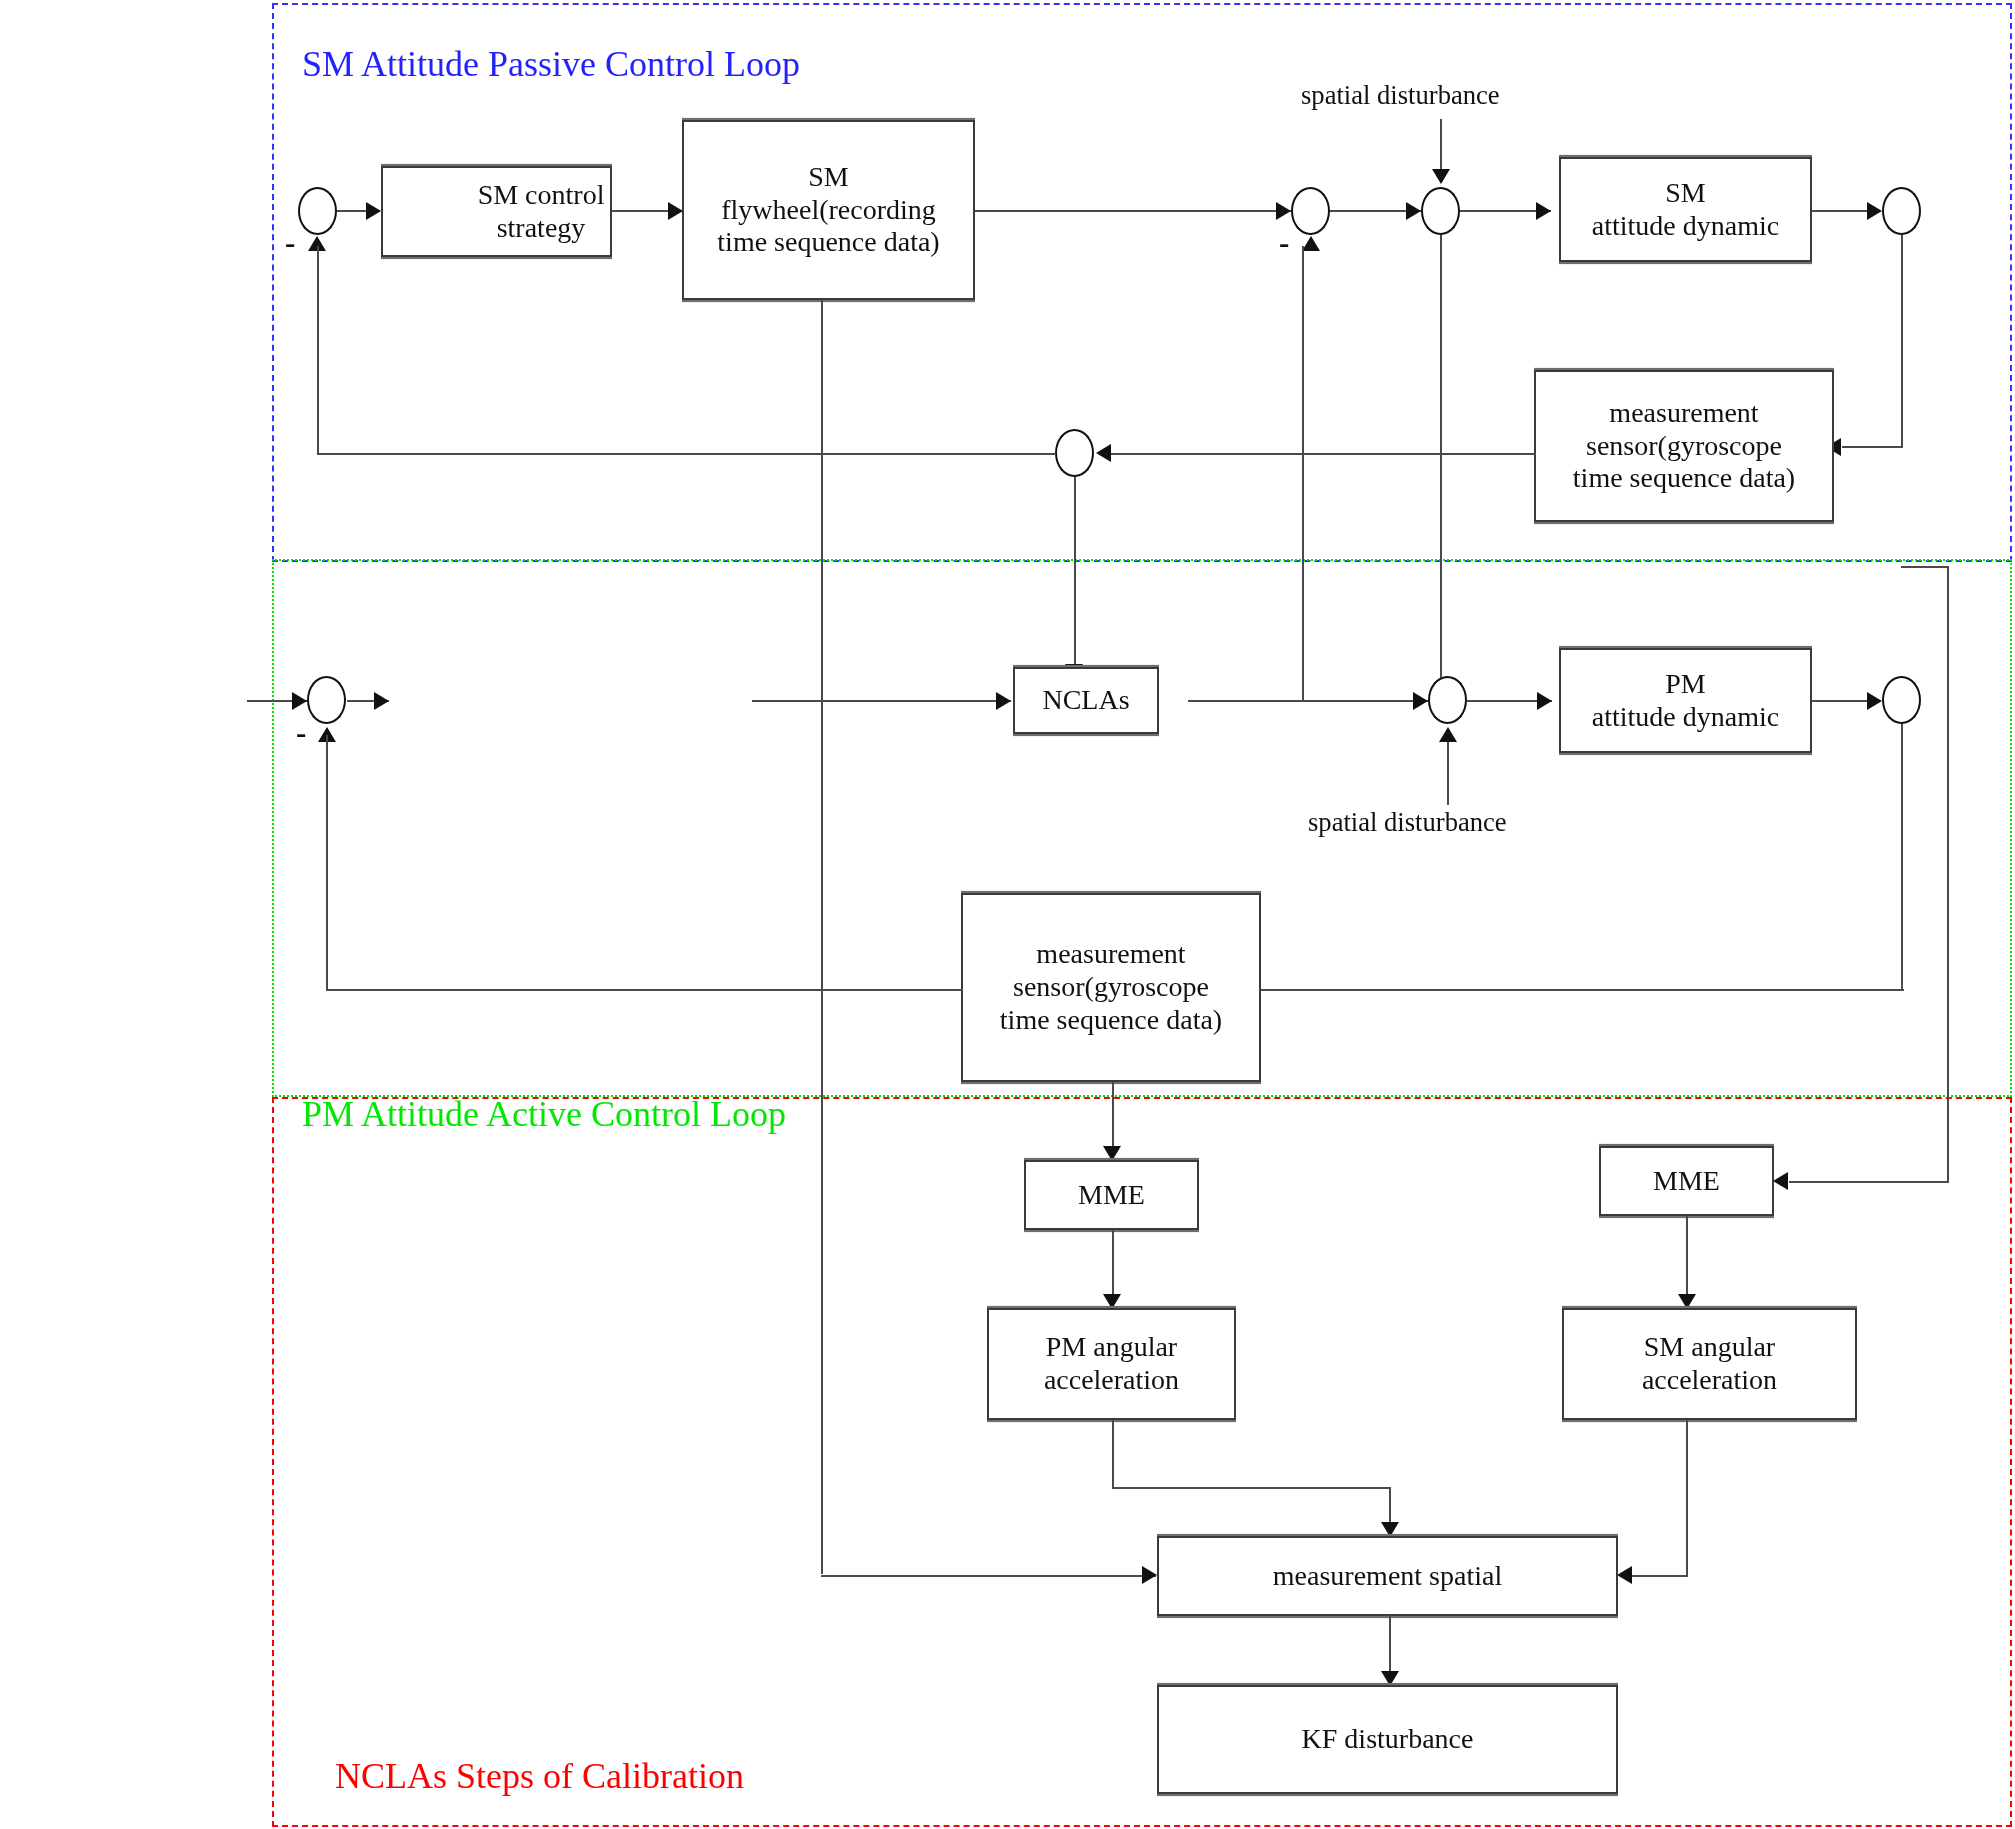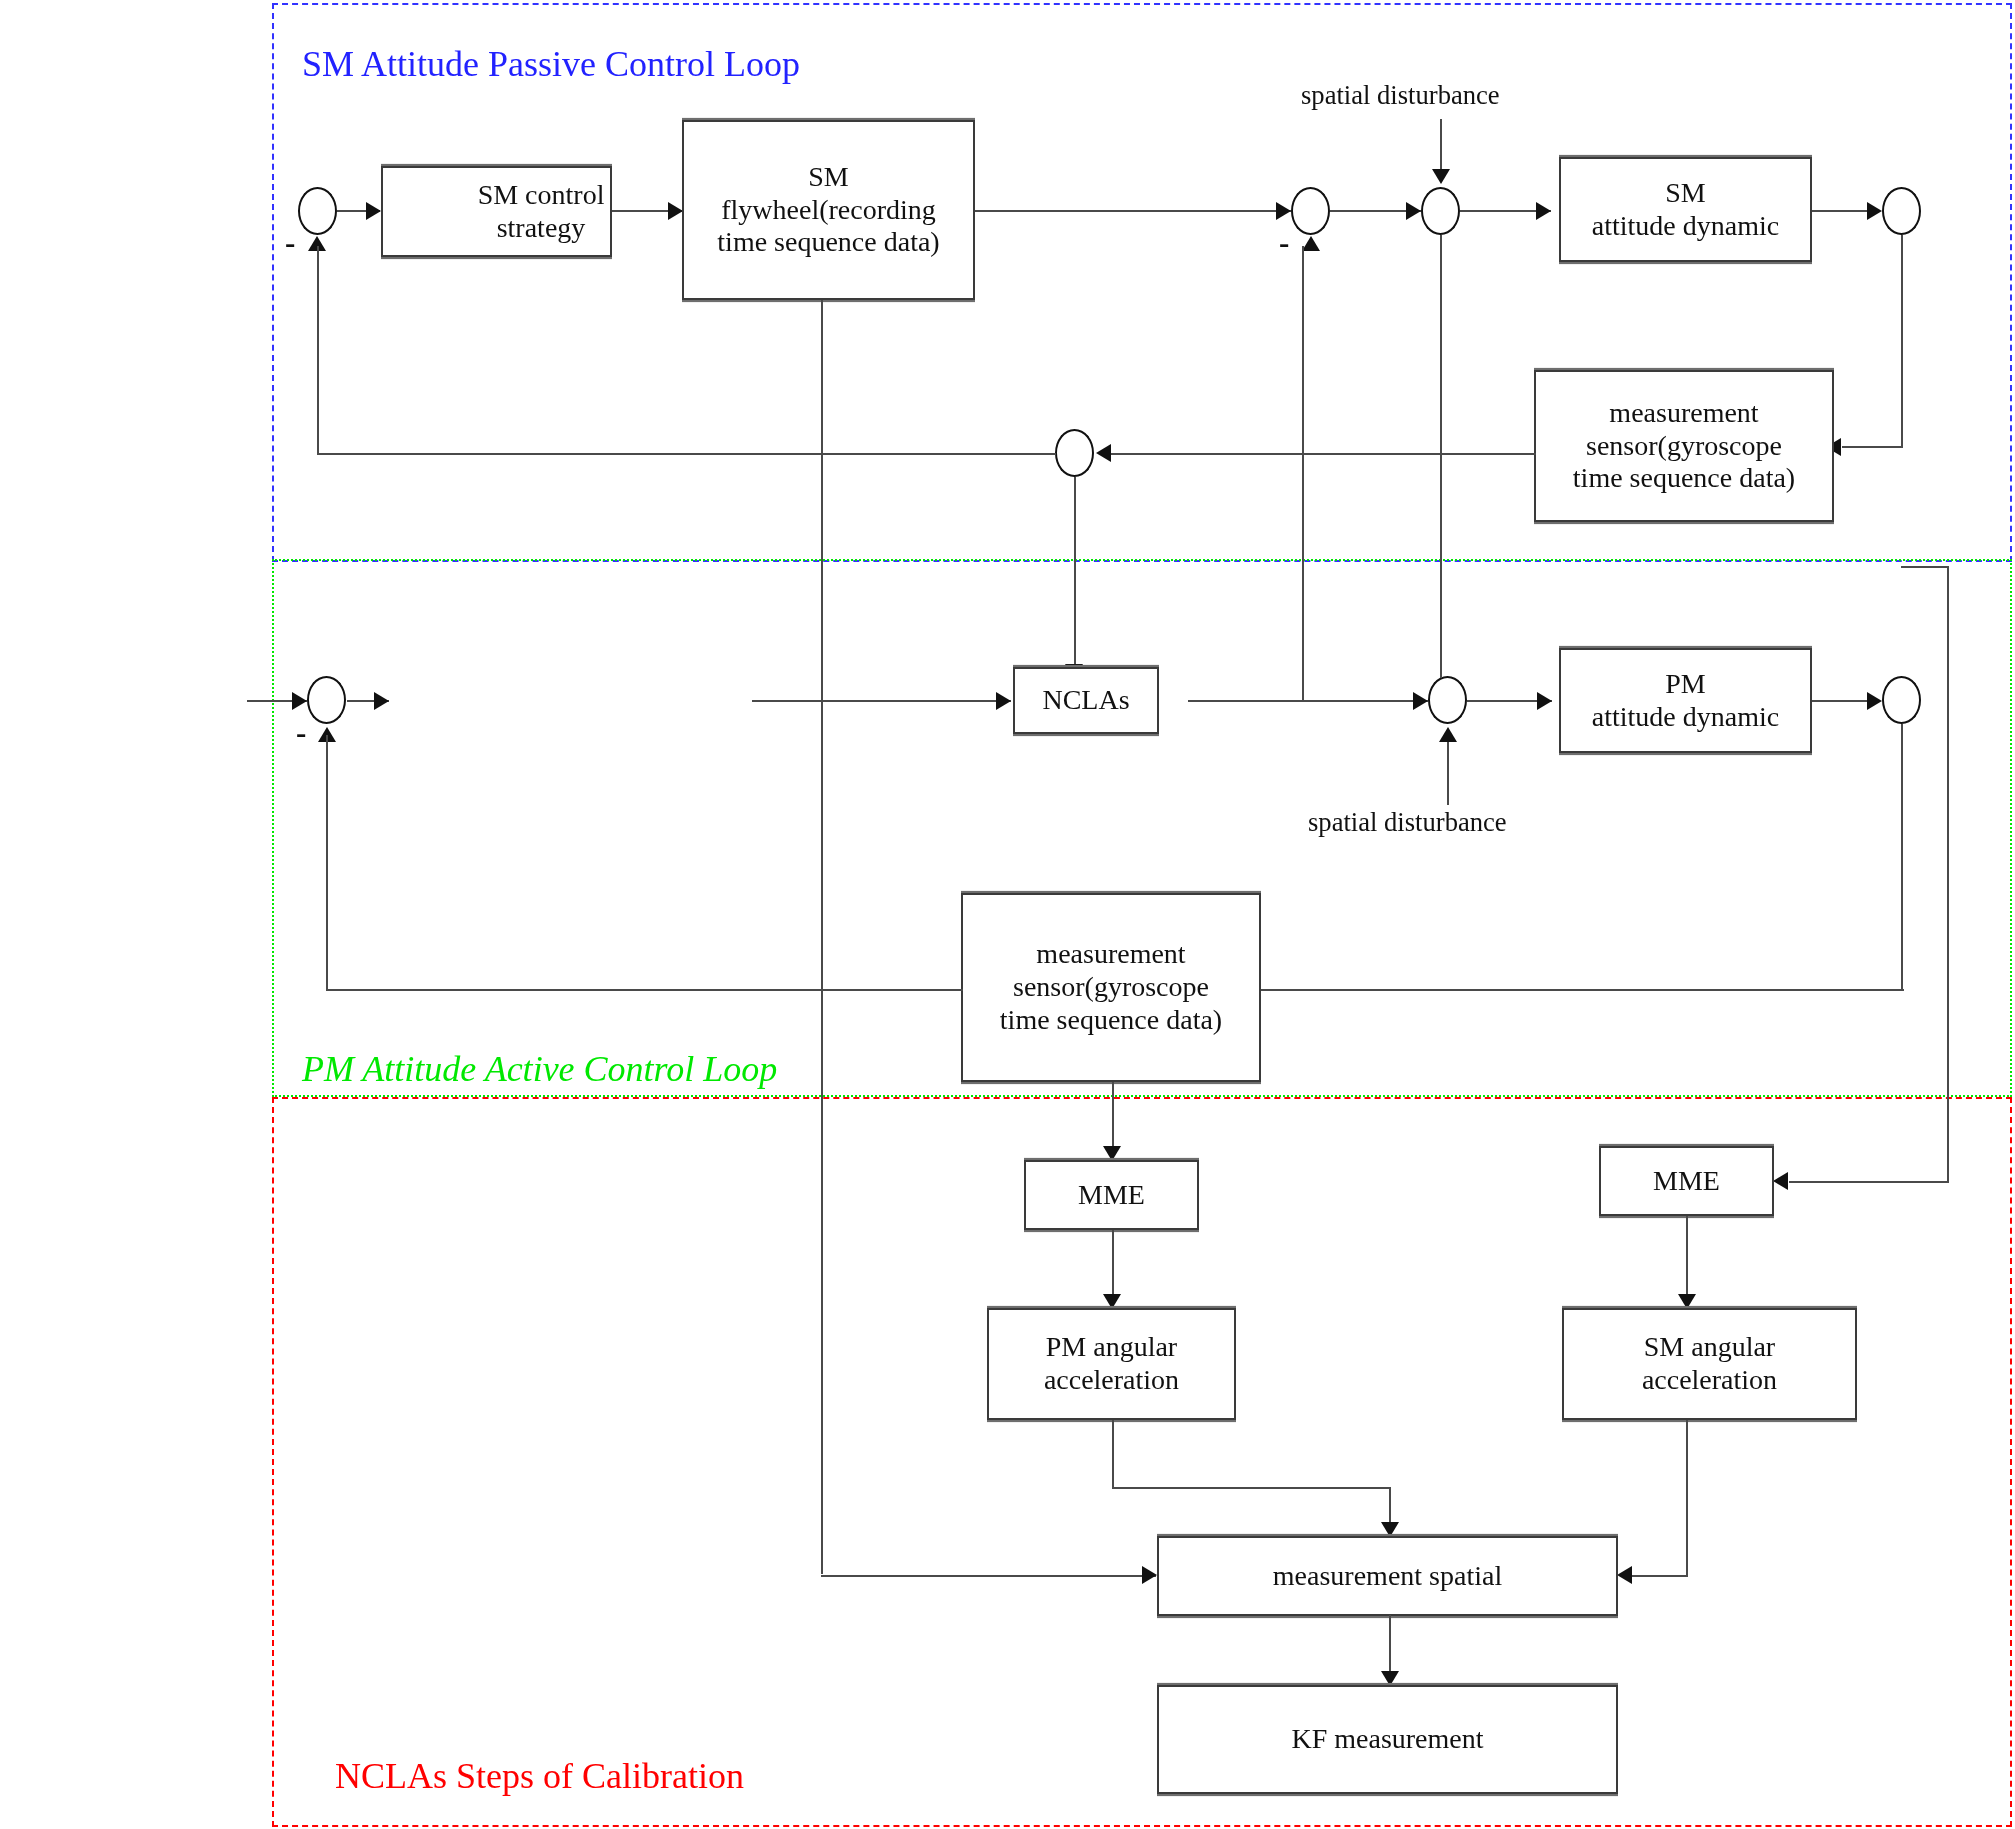--- a/index.html
+++ b/index.html
@@ -60,21 +60,21 @@
 </head>
 <body>
 
 <div id="root">
 
   <div class="region region-sm" style="left:272px;top:2.8px;width:1740px;height:559px;"></div>
   <div class="region region-pm" style="left:272px;top:559px;width:1740px;height:538px;"></div>
   <div class="region region-cal" style="left:272px;top:1097px;width:1740px;height:730px;"></div>
 
   <div class="region-label lbl-blue" style="left:302px;top:43px;">SM Attitude Passive Control Loop</div>
-  <div class="region-label lbl-green" style="left:302px;top:1048px;font-style:italic;">PM Attitude Active Control Loop</div>
+  <div class="region-label lbl-green" style="left:302px;top:1093px;">PM Attitude Active Control Loop</div>
   <div class="region-label lbl-red" style="left:335px;top:1755px;">NCLAs Steps of Calibration</div>
 
   <div class="sum" style="left:298px;top:187px;">
     <div class="clip">
         <div class="d1"></div>
         <div class="d2"></div>
       </div>
       <div class="ring"></div>
   </div>
   <div class="minus" style="left:285px;top:227px;">-</div>
@@ -283,17 +283,17 @@
   <div class="ar ar-l" style="left:1617px;top:1566px;"></div>
 
   <div class="blk" style="left:1157px;top:1536px;width:461px;height:80px;">
     <span>measurement spatial</span>
   </div>
 
   <div class="v" style="left:1389px;top:1615px;height:61px;"></div>
   <div class="ar ar-d" style="left:1381px;top:1671px;"></div>
 
   <div class="blk" style="left:1157px;top:1685px;width:461px;height:109px;">
-    <span>KF measurement</span>
+    <span>KF disturbance</span>
   </div>
 
 </div>
 
 
 </body></html>

